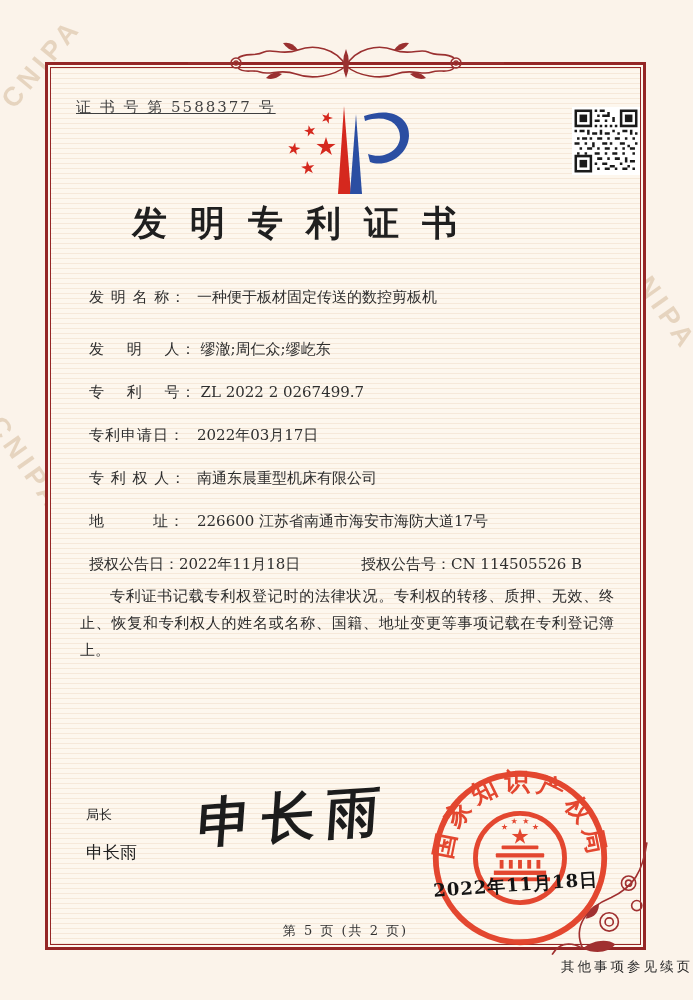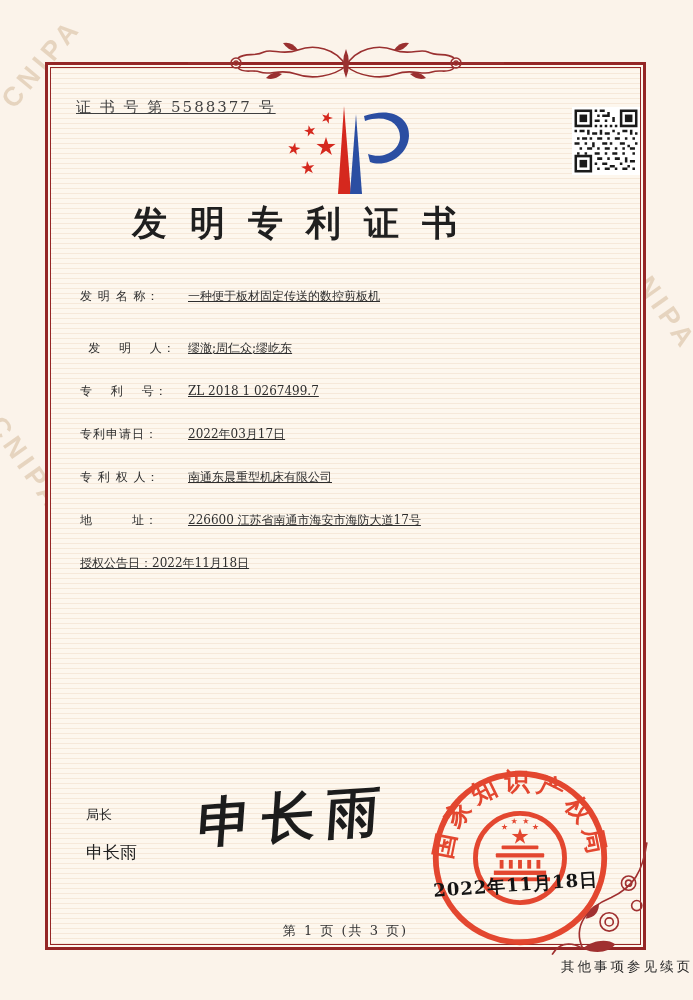--- a/index.html
+++ b/index.html
@@ -17,21 +17,21 @@
   
   .wm{font-family:"Liberation Sans",sans-serif;font-weight:bold;font-size:27px;
       letter-spacing:5px;color:rgba(198,164,122,.38);white-space:nowrap;pointer-events:none;}
   
   .cert-no{left:76px;top:98px;font-size:15px;letter-spacing:2px;color:#3f3f3f;text-decoration:underline;}
   .logo{left:280px;top:104px;}
   .qr{left:572px;top:107px;}
   .title{left:45px;top:200px;width:499px;text-align:center;font-size:35px;font-weight:bold;
          letter-spacing:23px;padding-left:23px;box-sizing:border-box;color:#1f1f1f;}
   
-  .row{left:80px;font-size:12px;color:#2e2e2e;white-space:nowrap;text-decoration:underline;}
+  .row{left:89px;font-size:15px;color:#2e2e2e;white-space:nowrap;}
   .row .lbl{display:inline-block;min-width:104px;white-space:pre;letter-spacing:1px;}
   .row .val{margin-left:4px;}
   .grant-b{position:absolute;left:272px;top:0;white-space:nowrap;}
   
   .paras{left:80px;top:583px;width:534px;}
   .paras p{margin:0;font-size:15px;line-height:1.8;text-indent:2em;text-align:justify;color:#2c2c2c;}
   
   .director-title{left:86px;top:806px;font-size:13px;color:#222;}
   .director-name{left:86px;top:841px;font-size:17px;color:#222;}
   .signature{left:198px;top:788px;font-size:54px;font-weight:600;color:#1c1c1c;letter-spacing:10px;
@@ -120,36 +120,40 @@
 
 <div class="abs title z3">发明专利证书</div>
 
 <div class="abs row z3" style="top:288px;">
   <span class="lbl">发 明 名 称：</span><span class="val">一种便于板材固定传送的数控剪板机</span>
 </div>
 <div class="abs row z3" style="top:340px;text-align:center;">
   <span class="lbl">发　 明　 人：</span><span class="val">缪澈;周仁众;缪屹东</span>
 </div>
 <div class="abs row z3" style="top:383px;">
-  <span class="lbl">专　 利　 号：</span><span class="val">ZL 2018 1 0267499.7</span>
+  <span class="lbl">专　 利　 号：</span><span class="val">ZL 2022 2 0267499.7</span>
 </div>
 <div class="abs row z3" style="top:426px;">
   <span class="lbl">专利申请日：</span><span class="val">2022年03月17日</span>
 </div>
 <div class="abs row z3" style="top:469px;">
   <span class="lbl">专 利 权 人：</span><span class="val">南通东晨重型机床有限公司</span>
 </div>
 <div class="abs row z3" style="top:512px;">
   <span class="lbl">地　　　址：</span><span class="val">226600 江苏省南通市海安市海防大道17号</span>
 </div>
 <div class="abs row z3" style="top:555px;width:534px;">
   <span>授权公告日：</span><span>2022年11月18日</span>
+  <span class="grant-b">
+    <span>授权公告号：</span><span>CN 114505526 B</span>
+  </span>
 </div>
 
 <div class="abs paras z3">
+  <p>专利证书记载专利权登记时的法律状况。专利权的转移、质押、无效、终止、恢复和专利权人的姓名或名称、国籍、地址变更等事项记载在专利登记簿上。</p>
 </div>
 
 <div class="abs director-title z3">局长</div>
 <div class="abs director-name z3">申长雨</div>
 <div class="abs signature z3">申长雨</div>
 
 <svg class="abs seal z3" width="184" height="184" viewBox="-95 -95 190 190">
   <defs>
     <path id="st2" d="M0,-1 L0.2245,-0.309 0.951,-0.309 0.363,0.118 0.588,0.809 0,0.382 -0.588,0.809 -0.363,0.118 -0.951,-0.309 -0.2245,-0.309 Z"></path>
     <path id="sealArc" d="M -65.8,23.9 A 70,70 0 1 1 65.8,23.9" fill="none"></path>
@@ -172,14 +176,14 @@
     <rect x="-2" y="2" width="4" height="9"></rect>
     <rect x="7.5" y="2" width="4" height="9"></rect>
     <rect x="17" y="2" width="4" height="9"></rect>
     <rect x="-27" y="13" width="54" height="4.5"></rect>
     <rect x="-31" y="20" width="62" height="4"></rect>
   </g>
 </svg>
 
 <div class="abs seal-date">2022年11月18日</div>
 
-<div class="abs page-footer z3">第 1 页 (共 3 页)</div>
+<div class="abs page-footer z3">第 5 页 (共 2 页)</div>
 <div class="abs continuation">其他事项参见续页</div>
 
 </body></html>

